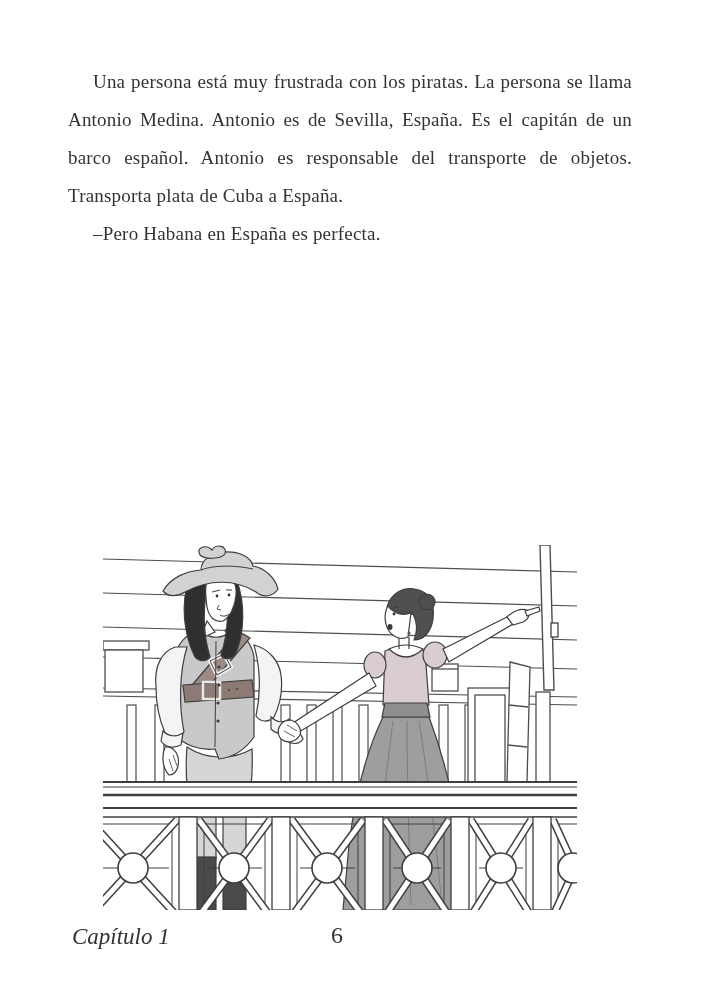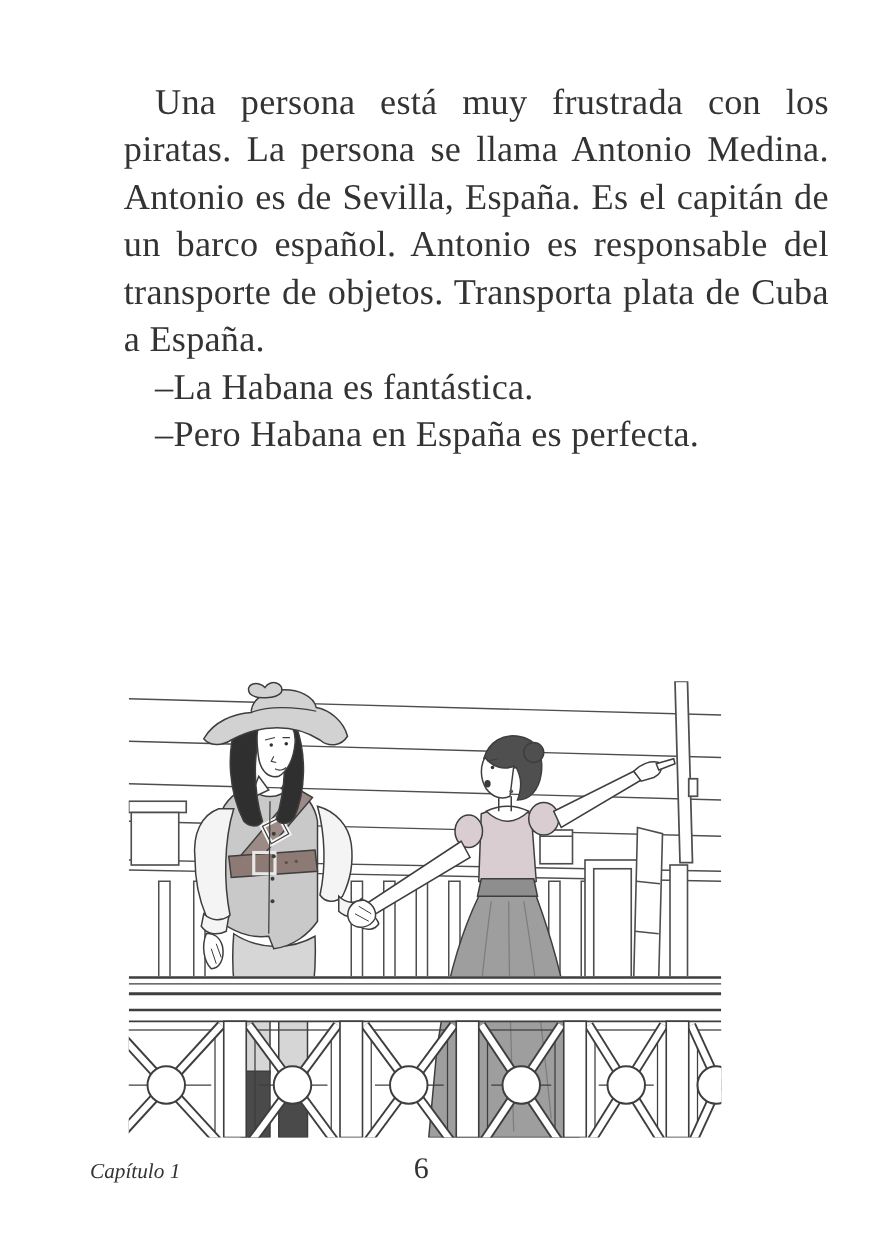--- a/index.html
+++ b/index.html
@@ -8,52 +8,50 @@
     background:#ffffff;
     font-family:"Liberation Serif","DejaVu Serif",serif;
     color:#333333;
     position:relative;
     overflow:hidden;
   }
   .page { position:relative; width:714px; height:1000px; }
 
   .text-block {
     position:absolute; left:68px; top:63px; width:564px;
-    font-size:29px; line-height:38px;
+    font-size:19px; line-height:38px;
     letter-spacing:0.2px;
     hyphens:none;
-    margin-left:31px;
   }
   .para { margin:0; text-indent:25px; }
   .justify { text-align:justify; }
   .dialogue { text-align:left; }
 
   .illustration {
     position:absolute; left:103px; top:545px;
     width:474px; height:365px; margin:0;
   }
   .illustration svg { display:block; }
 
   .footer-chapter {
     position:absolute; left:72px; top:922px;
-    font-style:italic; font-size:17px; line-height:30px;
+    font-style:italic; font-size:23px; line-height:30px;
   }
   .footer-pagenum {
     position:absolute; left:323px; top:920px; width:28px;
     text-align:center; font-size:24px; line-height:30px;
   }
 </style>
 </head>
 <body>
 
 <main class="page">
 
   <section class="text-block">
     <p class="para justify">Una persona está muy frustrada con los piratas. La persona se llama Antonio Medina. Antonio es de Sevilla, España. Es el capitán de un barco español. Antonio es responsable del transporte de objetos. Transporta plata de Cuba a España.</p>
-    <p class="para dialogue">–La Habana es fantástica.</p>
     <p class="para dialogue">–Pero Habana en España es perfecta.</p>
   </section>
 
   <figure class="illustration" aria-label="Antonio, con sombrero de ala ancha, y Raquel tomados de la mano en la cubierta del barco; Raquel señala a lo lejos.">
     <svg viewBox="0 0 474 365" width="474" height="365" xmlns="http://www.w3.org/2000/svg">
 
       <g stroke="#4e4e4e" stroke-width="1.1" fill="none">
         <path d="M0,14 L474,27"></path>
         <path d="M0,48 L474,61"></path>
         <path d="M0,82 L474,95"></path>

